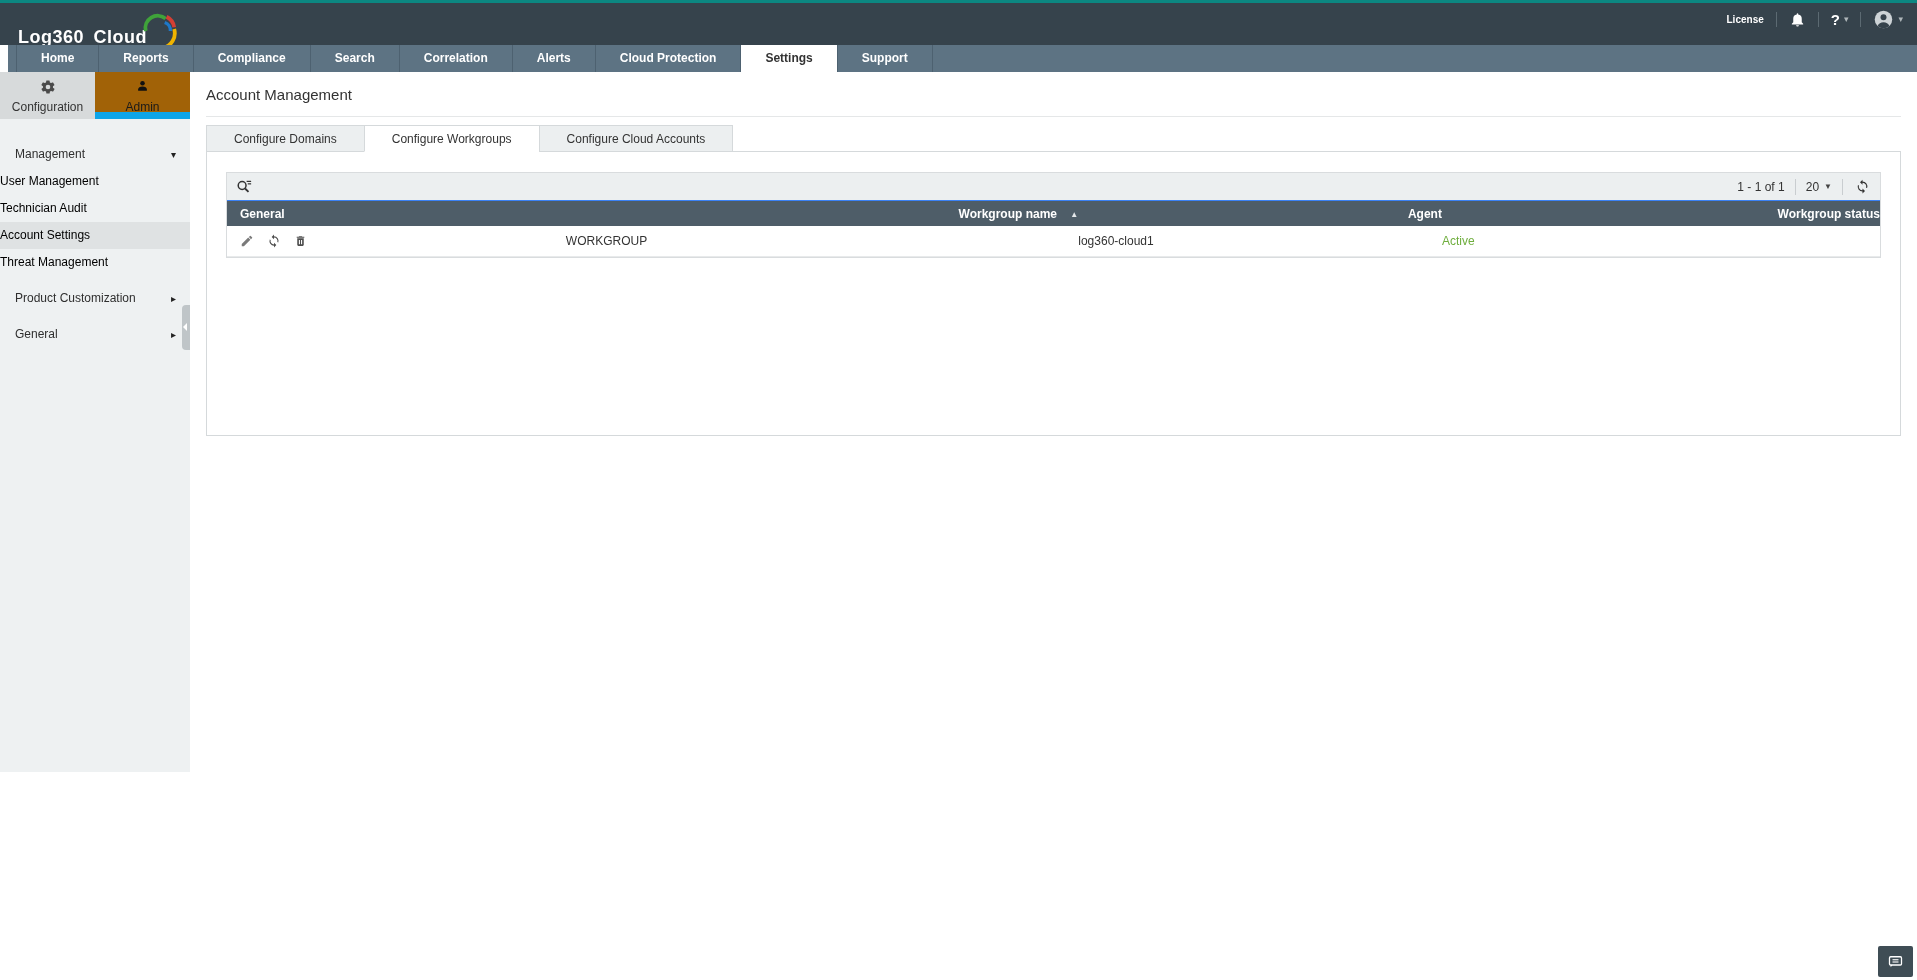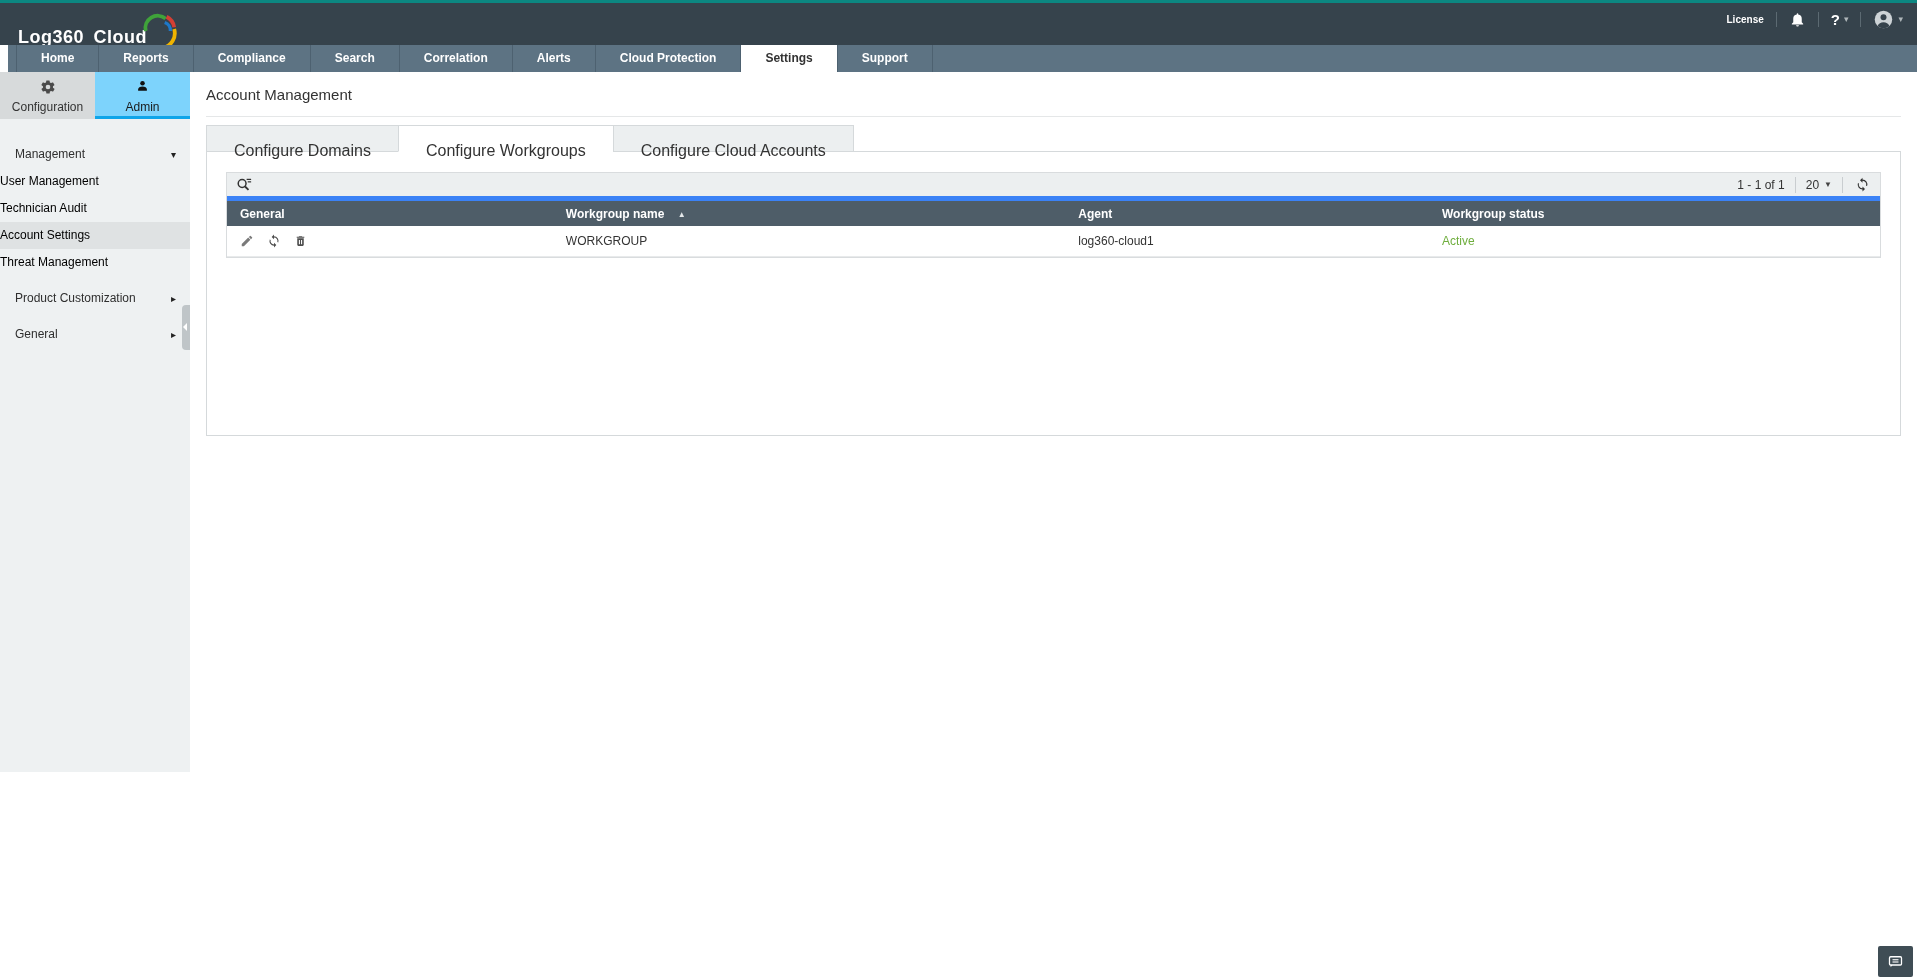--- a/index.html
+++ b/index.html
@@ -34,21 +34,21 @@
   .nav-item:first-child { margin-left:8px; }
   .nav-item:last-child { border-right:1px solid #4d6170; }
   .nav-item.active { background:#fff; color:#333; }
 
   
   .sidebar { position:absolute; left:0; top:72px; width:190px; height:700px; background:#eef1f2; }
   .side-tabs { display:flex; height:47px; }
   .side-tab { width:50%; text-align:center; padding-top:7px; cursor:pointer; font-size:12px; color:#333; }
   .side-tab .stlabel { display:block; margin-top:2px; }
   .side-tab.inactive { background:#d7dadb; }
-  .side-tab.active { background:#7dd3fc; border-bottom:3px solid #0ea5e9; color:#1a1a1a; }
+  .side-tab.active { background:#a16207; border-bottom:7px solid #0ea5e9; color:#1a1a1a; }
   .side-menu { padding-top:22px; }
   .side-group { position:relative; height:27px; line-height:27px; padding-left:15px; color:#2f2f2f; cursor:pointer; }
   .side-group .chev { position:absolute; right:14px; top:0; font-size:10px; color:#222; }
   .side-item { height:27px; line-height:27px; color:#000000; cursor:pointer; }
   .side-item.selected { background:#dfe2e3; }
   .side-gap { height:9px; }
   .collapse-handle {
     position:absolute; right:0; top:233px; width:8px; height:45px;
     background:#bfc5c8; border-radius:4px 0 0 4px; cursor:pointer;
   }
@@ -57,48 +57,48 @@
     border:4px solid transparent; border-right-color:#fff; border-left-width:0;
   }
 
   
   .main { position:absolute; left:190px; top:72px; width:1727px; height:908px; background:#fff; padding:0 16px; }
   .page-title { font-size:15px; color:#333; padding-top:14px; }
   .title-rule { border:none; border-top:1px solid #e5e7e8; margin-top:13px; }
 
   .tabs { display:flex; margin-top:8px; position:relative; z-index:2; }
   .tab {
-    height:27px; line-height:26px; padding:12px 27px; font-size:16px; color:#333;
+    height:27px; line-height:26px; padding:0 27px; font-size:12px; color:#333;
     background:#eceff0; border:1px solid #d5d9db; border-right:none; cursor:pointer; white-space:nowrap;
   }
   .tab:last-child { border-right:1px solid #d5d9db; }
   .tab.active { background:#fff; border-bottom:1px solid #fff; }
   .panel { border:1px solid #d5d9db; height:285px; margin-top:-1px; background:#fff; }
 
   .table-box { margin:20px 19px 0; border:1px solid #d9dcde; }
   .search-bar {
     height:28px; background:#eceff0; display:flex; align-items:center;
-    border-bottom:5px solid #3b82f6; padding:0 8px;
+    border-bottom:1px solid #3b82f6; padding:0 8px;
   }
   .search-bar .grow { flex:1; }
   .pag { display:flex; align-items:center; }
   .pag .psep { width:1px; height:16px; background:#c9cdd0; margin:0 10px; }
   .pag-range { color:#333; font-size:12px; }
   .page-size { display:flex; align-items:center; cursor:pointer; color:#333; }
   .page-size .caret-dn { font-size:8px; color:#444; margin-left:5px; }
   .refresh-btn { display:flex; align-items:center; cursor:pointer; padding:0 2px; }
 
   .thead { display:flex; align-items:center; height:25px; background:#4e5d68; color:#fff; font-weight:bold; }
   .trow { display:flex; align-items:center; height:31px; border-bottom:1px solid #e8eaeb; background:#fff; }
   .c1 { width:20.5%; padding-left:13px; }
   .c2 { width:31%; }
   .c3 { width:22%; }
   .c4 { width:26.5%; }
   .sort-asc { font-size:8px; color:#e4e8ea; margin-left:10px; vertical-align:1px; }
-  .th { cursor:pointer; }
+  .th { cursor:pointer;text-align:right; }
   .row-actions { display:flex; align-items:center; gap:13px; }
   .act { cursor:pointer; display:flex; align-items:center; }
   .status-active { color:#6fae3e; }
 
   
   .chat-btn {
     position:absolute; right:4px; bottom:3px; width:35px; height:31px;
     background:#3f4d55; border-radius:2px; display:flex; align-items:center; justify-content:center; cursor:pointer;
   }
 </style>

